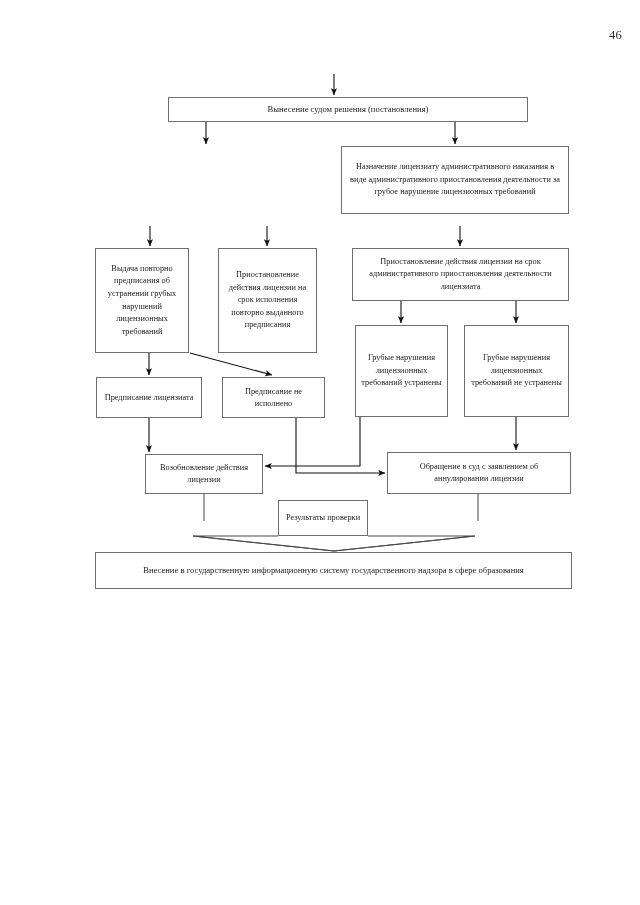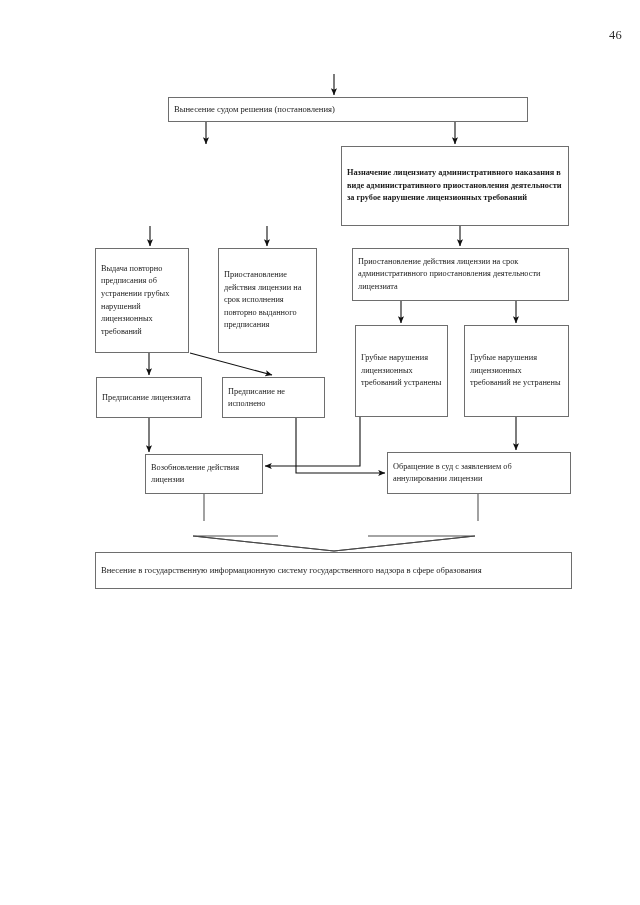--- a/index.html
+++ b/index.html
@@ -32,33 +32,34 @@
   }
   
   .node {
     position: absolute;
     box-sizing: border-box;
     border: 1px solid #6e6e6e;
     background: #ffffff;
     display: flex;
     align-items: center;
     justify-content: center;
+    text-align: center;
     font-size: 8.3px;
     line-height: 1.42;
     color: #1a1a1a;
     padding: 3px 5px;
     z-index: 5;
   }
   .node.tall-lead { line-height: 1.52; }
   .node .txt { display: block; width: 100%; }
 
   
   #node-court        { left: 168px; top: 97px;  width: 360px; height: 25px;  font-size: 8.6px; }
   #node-admin-resp   { left: 95px;  top: 146px; width: 222px; height: 80px;  }
-  #node-admin-pen    { left: 341px; top: 146px; width: 228px; height: 80px; font-weight: bold;  }
+  #node-admin-pen    { left: 341px; top: 146px; width: 228px; height: 68px;  }
   #node-reissue      { left: 95px;  top: 248px; width: 94px; height: 105px; }
   #node-suspend-exec { left: 218px; top: 248px; width: 99px;  height: 105px; }
   #node-suspend-adm  { left: 352px; top: 248px; width: 217px; height: 53px;  }
   #node-viol-fixed   { left: 355px; top: 325px; width: 93px;  height: 92px;  }
   #node-viol-notfixed{ left: 464px; top: 325px; width: 105px; height: 92px;  }
   #node-order-done   { left: 96px;  top: 377px; width: 106px; height: 41px;  }
   #node-order-notdone{ left: 222px; top: 377px; width: 103px; height: 41px;  }
   #node-resume       { left: 145px; top: 454px; width: 118px; height: 40px;  }
   #node-court-annul  { left: 387px; top: 452px; width: 184px; height: 42px;  }
   #node-results      { left: 278px; top: 500px; width: 90px;  height: 36px;  font-size: 8.3px; }
@@ -180,18 +181,21 @@
   </div>
 
   <div class="node" id="node-resume">
     <span class="txt">Возобновление действия лицензии</span>
   </div>
 
   <div class="node" id="node-court-annul">
     <span class="txt">Обращение в суд с заявлением об аннулировании лицензии</span>
   </div>
 
+  <div class="node" id="node-results">
+    <span class="txt">Результаты проверки</span>
+  </div>
 
   <div class="node" id="node-register">
     <span class="txt">Внесение в государственную информационную систему государственного надзора в сфере образования</span>
   </div>
 
 </div>
 
 </body></html>

